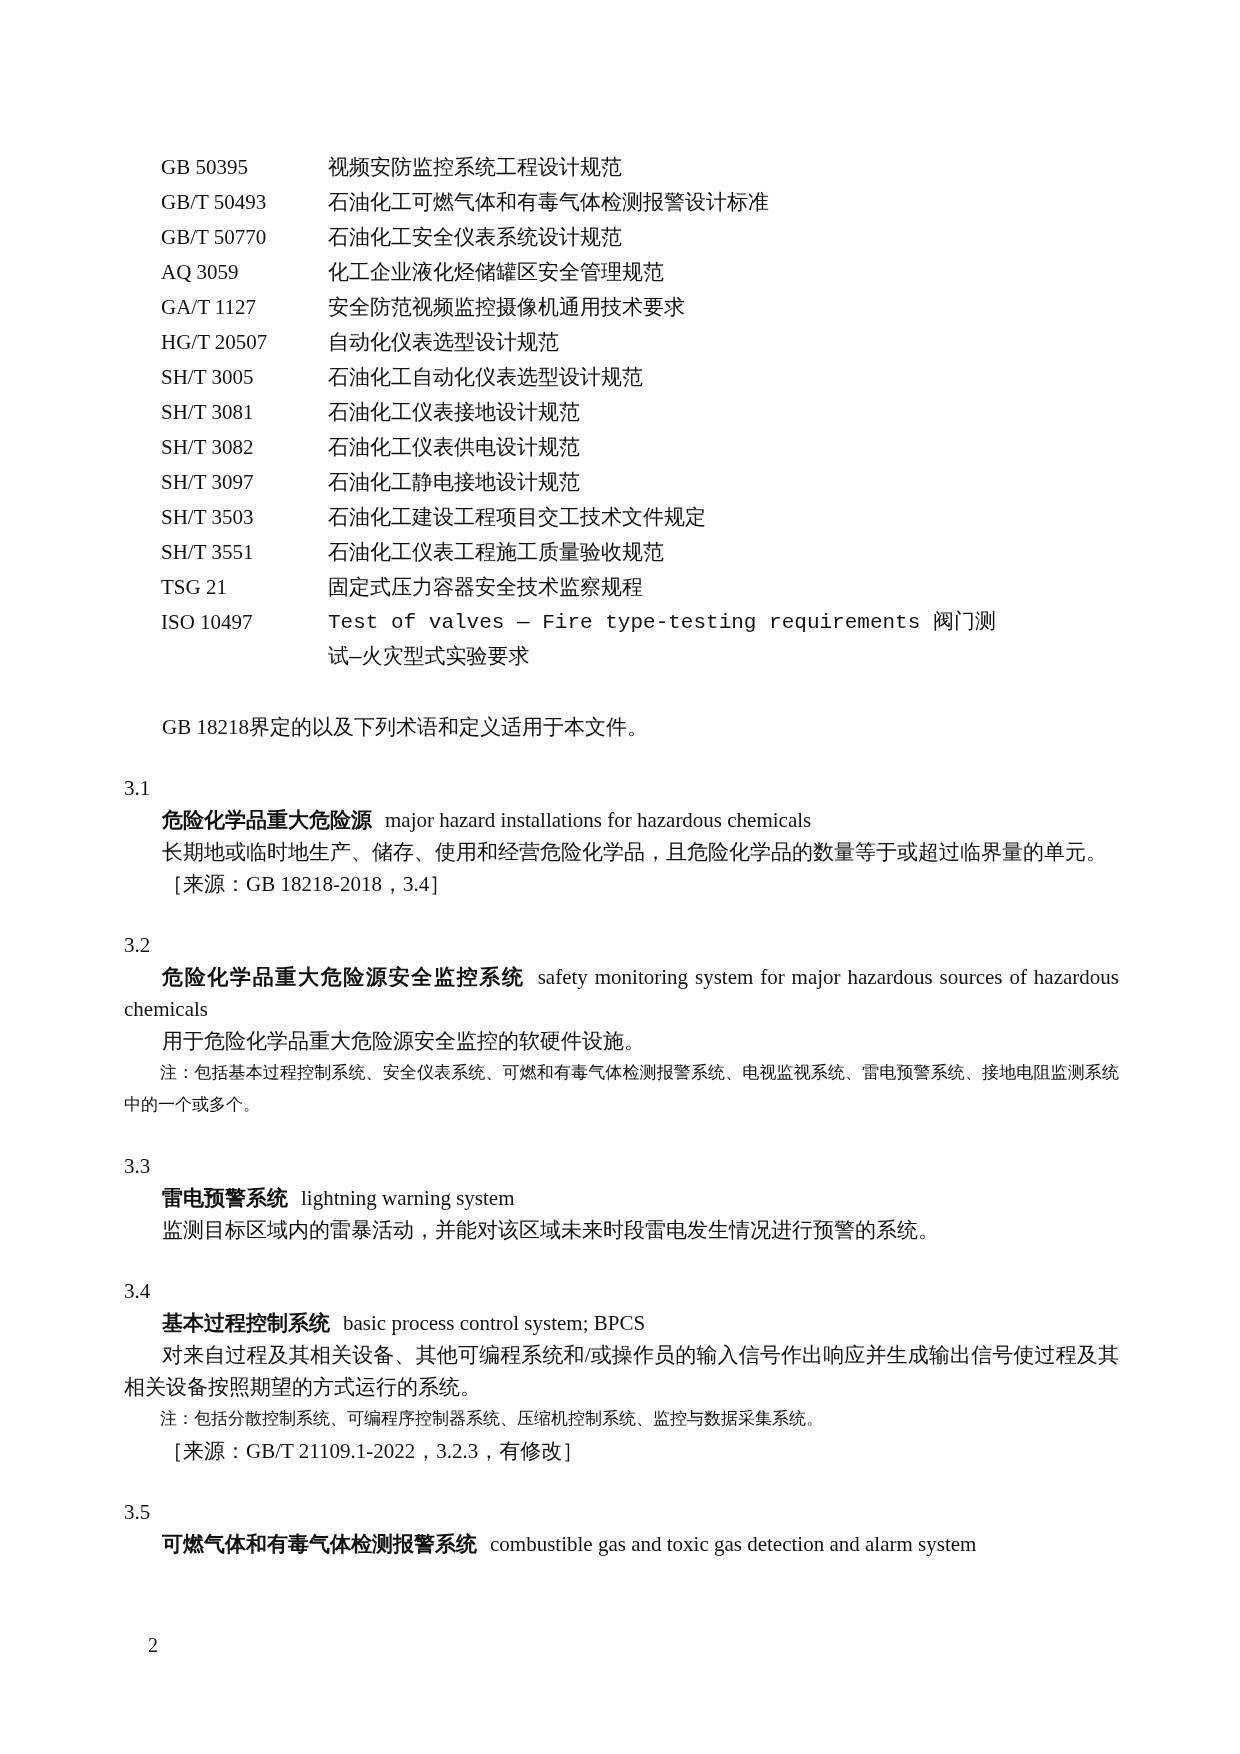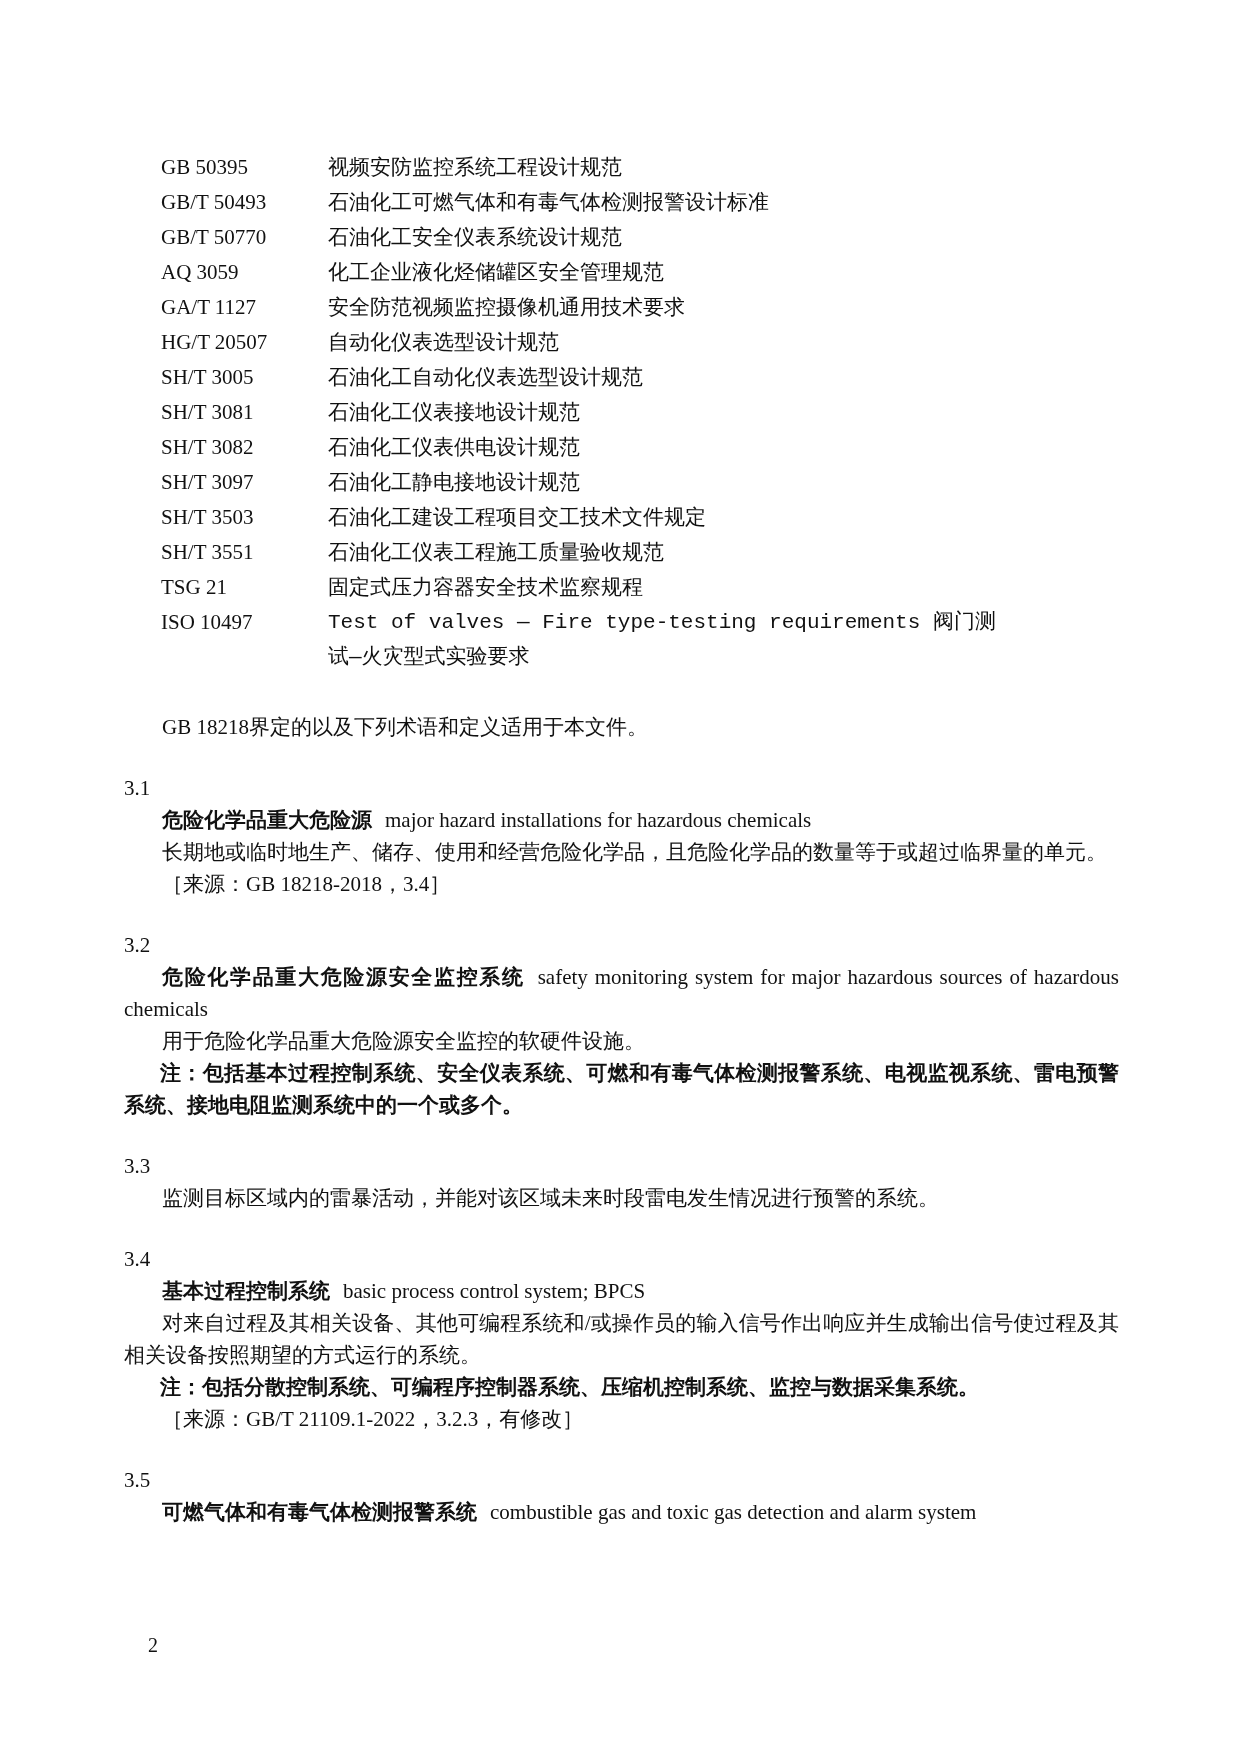--- a/index.html
+++ b/index.html
@@ -87,22 +87,21 @@
     margin: 0;
     line-height: 32px;
     text-indent: 38px;
     text-align: justify;
   }
   .term-note {
     margin: 0;
     line-height: 32px;
     text-indent: 36px;
     text-align: justify;
-    font-size: 21px;
-    font-weight: bold;
+    font-size: 17px;
   }
   .term-source {
     margin: 0;
     line-height: 32px;
     text-indent: 38px;
   }
 
   
   .page-num {
     position: absolute;
@@ -193,20 +192,23 @@
       <div class="term-id">3.2</div>
       <div class="term-line">
         <span class="term-zh">危险化学品重大危险源安全监控系统</span><span class="term-en">safety monitoring system for major hazardous sources of hazardous chemicals</span>
       </div>
       <p class="term-def">用于危险化学品重大危险源安全监控的软硬件设施。</p>
       <p class="term-note">注：包括基本过程控制系统、安全仪表系统、可燃和有毒气体检测报警系统、电视监视系统、雷电预警系统、接地电阻监测系统中的一个或多个。</p>
     </div>
 
     <div class="term-block">
       <div class="term-id">3.3</div>
+      <div class="term-line">
+        <span class="term-zh">雷电预警系统</span><span class="term-en">lightning warning system</span>
+      </div>
       <p class="term-def">监测目标区域内的雷暴活动，并能对该区域未来时段雷电发生情况进行预警的系统。</p>
     </div>
 
     <div class="term-block">
       <div class="term-id">3.4</div>
       <div class="term-line">
         <span class="term-zh">基本过程控制系统</span><span class="term-en">basic process control system; BPCS</span>
       </div>
       <p class="term-def">对来自过程及其相关设备、其他可编程系统和/或操作员的输入信号作出响应并生成输出信号使过程及其相关设备按照期望的方式运行的系统。</p>
       <p class="term-note">注：包括分散控制系统、可编程序控制器系统、压缩机控制系统、监控与数据采集系统。</p>

